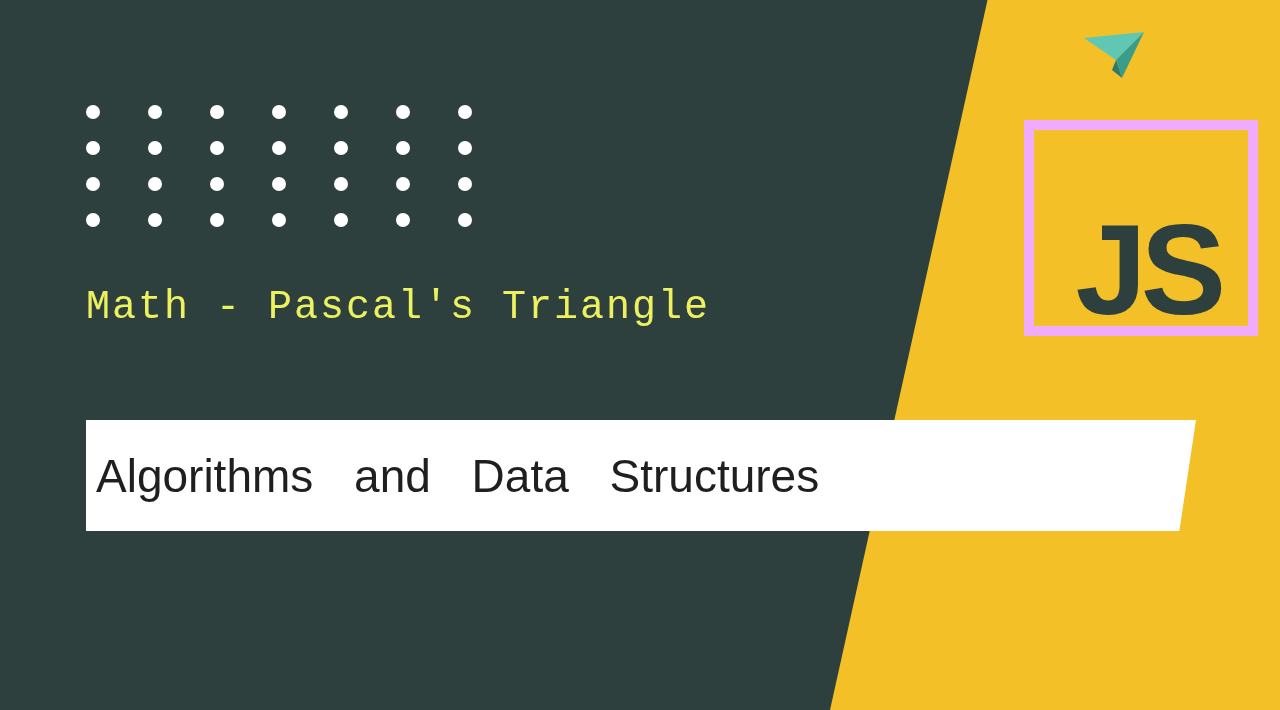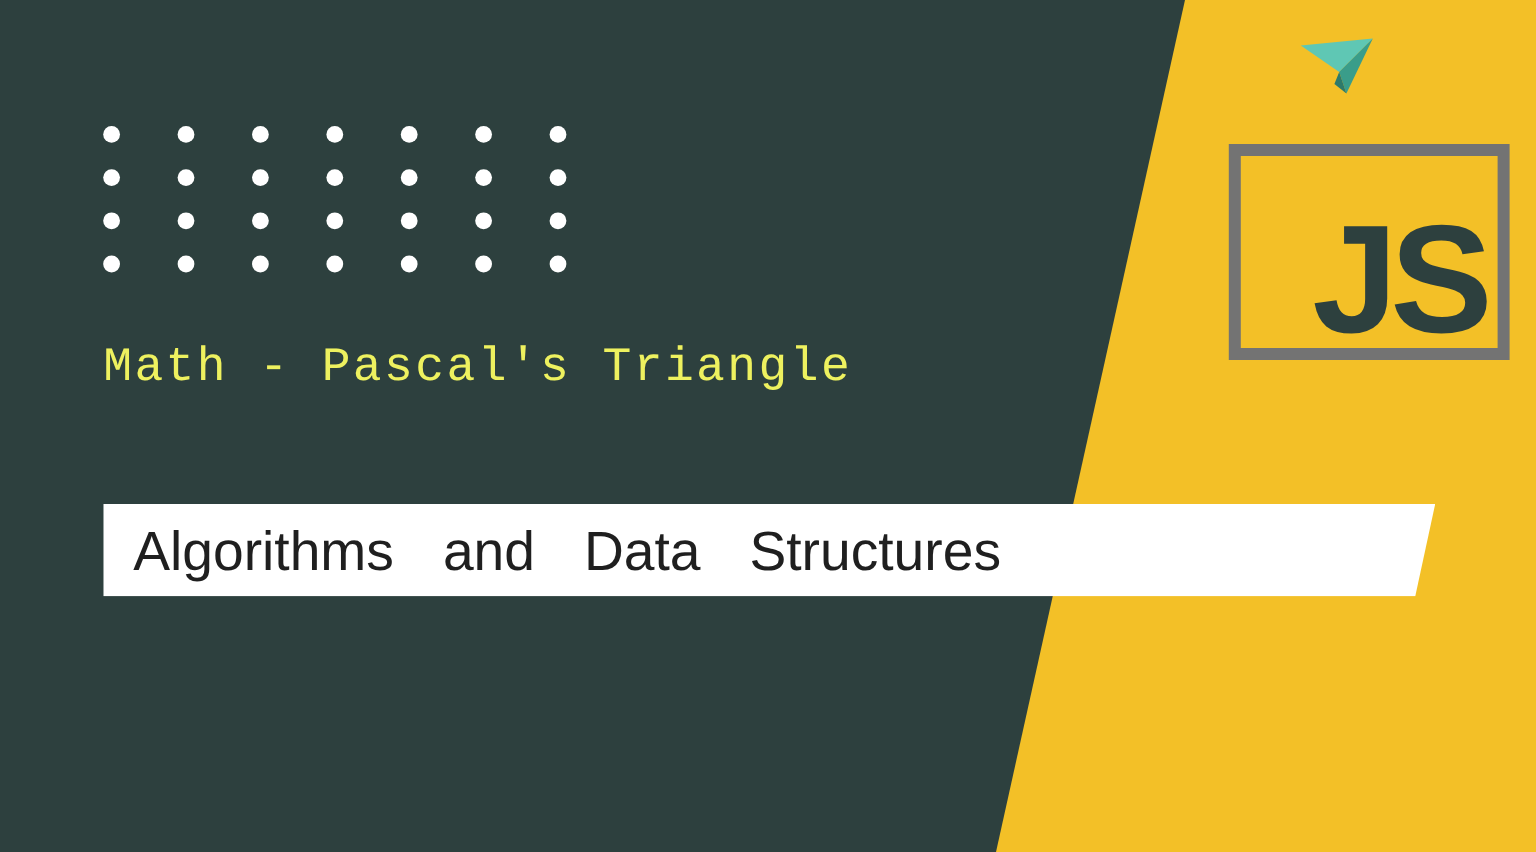--- a/index.html
+++ b/index.html
@@ -47,50 +47,50 @@
       font-size: 40px;
       font-weight: normal;
       letter-spacing: 2px;
       color: #eef15f;
     }
     .title-banner {
       position: absolute;
       top: 420px;
       left: 86px;
       width: 1110px;
-      height: 77px;
+      height: 111px;
       background: #ffffff;
       clip-path: polygon(0 0, 100% 0, 98.5% 100%, 0 100%);
       display: flex;
       align-items: center;
-      padding-left: 25px;
+      padding-left: 10px;
     }
     .title-text {
       font-family: "Comic Sans MS", cursive, sans-serif;
       font-size: 46px;
       font-weight: 400;
       color: #1f1f1f;
       word-spacing: 28px;
     }
     .paper-plane {
       position: absolute;
       top: 30px;
       right: 134px;
     }
     .js-box {
       position: absolute;
       top: 120px;
       right: 22px;
       width: 234px;
-      height: 180px;
-      border: 10px solid #737373;
+      height: 216px;
+      border: 10px solid #f0abfc;
       display: flex;
       align-items: flex-end;
       justify-content: flex-end;
-      padding: 0 10px 0 0;
+      padding: 0 28px 0 0;
     }
     .js-text {
       font-family: Arial, Helvetica, sans-serif;
       font-size: 128px;
       font-weight: 800;
       letter-spacing: -6px;
       color: #2d403e;
       line-height: 1;
       margin-bottom: -8px;
     }

